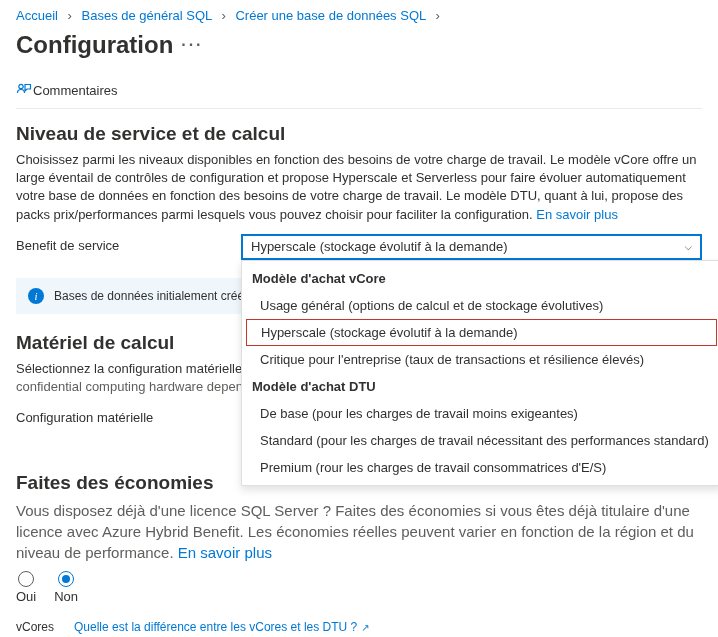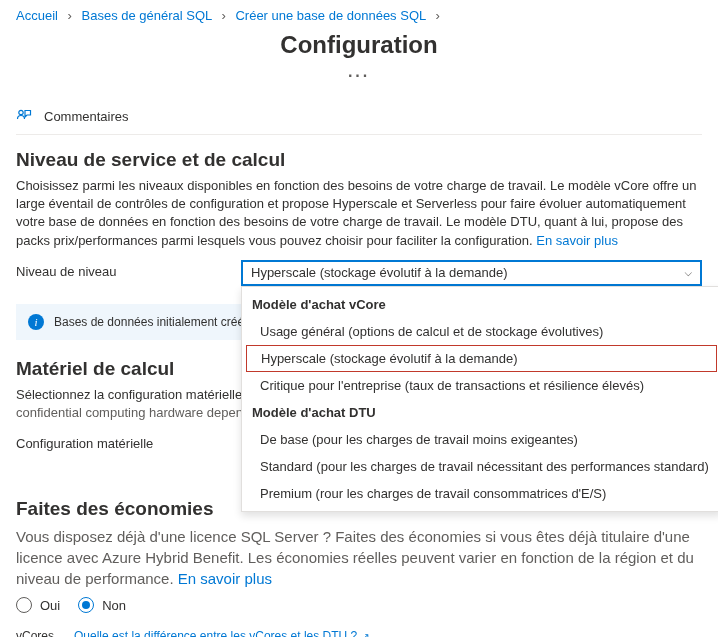--- a/index.html
+++ b/index.html
@@ -8,23 +8,23 @@
     font-family: "Segoe UI", -apple-system, sans-serif;
     font-size: 13px;
     color: #323130;
     background: #fff;
     width: 718px;
     padding: 0 16px 20px 16px;
   }
   a { color: #0078d4; text-decoration: none; cursor: pointer; }
   .breadcrumbs { padding: 8px 0 4px 0; font-size: 13px; color: #0078d4; }
   .breadcrumbs .sep { color: #605e5c; margin: 0 6px; }
-  h1.title { font-size: 24px; font-weight: 600; margin: 4px 0 14px 0; display: flex; align-items: center; gap: 8px; flex-direction: column; }
+  h1.title { font-size: 24px; font-weight: 600; margin: 4px 0 14px 0; display: flex; align-items: center; gap: 8px; }
   h1.title .dots { color: #605e5c; font-size: 16px; letter-spacing: 2px; }
-  .cmdbar { display: flex; align-items: center; gap: 12px; padding: 8px 0; border-bottom: 1px solid #edebe9; margin-bottom: 14px; }
+  .cmdbar { display: flex; align-items: center; gap: 1px; padding: 8px 0; border-bottom: 1px solid #edebe9; margin-bottom: 14px; }
   .cmdbar .icon { color: #0078d4; }
   .cmdbar .label { color: #323130; }
   h2.section { font-size: 19px; font-weight: 600; margin: 0 0 6px 0; }
   p.desc { font-size: 13px; color: #323130; margin: 0 0 10px 0; line-height: 1.4; }
   .row { display: flex; align-items: flex-start; margin: 8px 0; }
   .row .lbl { width: 225px; flex: none; font-size: 13px; padding-top: 4px; }
   .row .ctrl { flex: 1; position: relative; }
   .select-box {
     border: 2px solid #0078d4;
     height: 26px;
@@ -78,21 +78,21 @@
   }
   .hw-box {
     border: 1px solid #e1dfdd;
     padding: 8px 12px;
     width: 140px;
     font-size: 12px;
   }
   .hw-box .hw-link { color: #0078d4; font-size: 12px; }
   .small { font-size: 15px; color: #605e5c; line-height: 1.4; margin: 4px 0 8px 0; }
   .radios { display: flex; gap: 18px; align-items: center; margin: 8px 0 16px 0; }
-  .radio { display: inline-flex; align-items: center; gap: 8px; cursor: pointer; font-size: 13px; }
+  .radio { display: inline-flex; align-items: center; gap: 2px; cursor: pointer; font-size: 13px; flex-direction: column; }
   .radio .circ {
     width: 16px; height: 16px; border: 1px solid #605e5c; border-radius: 50%;
     display: flex; align-items: center; justify-content: center;
   }
   .radio.selected .circ { border-color: #0078d4; }
   .radio.selected .circ::after {
     content: ""; width: 8px; height: 8px; background: #0078d4; border-radius: 50%;
   }
   .vcores-row { display: flex; align-items: center; gap: 20px; font-size: 12px; }
   .ext-icon { font-size: 10px; color: #0078d4; margin-left: 4px; }
@@ -138,21 +138,21 @@
   </span>
   <span class="label">Commentaires</span>
 </div>
 
 <h2 class="section">Niveau de service et de calcul</h2>
 <p class="desc">
   <span>Choisissez parmi les niveaux disponibles en fonction des besoins de votre charge de travail. Le modèle vCore offre un large éventail de contrôles de configuration et propose Hyperscale et Serverless pour faire évoluer automatiquement votre base de données en fonction des besoins de votre charge de travail. Le modèle DTU, quant à lui, propose des packs prix/performances parmi lesquels vous pouvez choisir pour faciliter la configuration. </span><a>En savoir plus</a>
 </p>
 
 <div class="row">
-  <div class="lbl">Niveau de niveau</div>
+  <div class="lbl">Benefit de service</div>
   <div class="ctrl">
     <div class="select-box">
       <span>Hyperscale (stockage évolutif à la demande)</span>
       <span class="chev">⌵</span>
     </div>
     <div class="dropdown">
       <div class="opt header">Modèle d'achat vCore</div>
       <div class="opt indent hoverable">Usage général (options de calcul et de stockage évolutives)</div>
       <div class="opt indent highlight">Hyperscale (stockage évolutif à la demande)</div>
       <div class="opt indent hoverable">Critique pour l'entreprise (taux de transactions et résilience élevés)</div>

